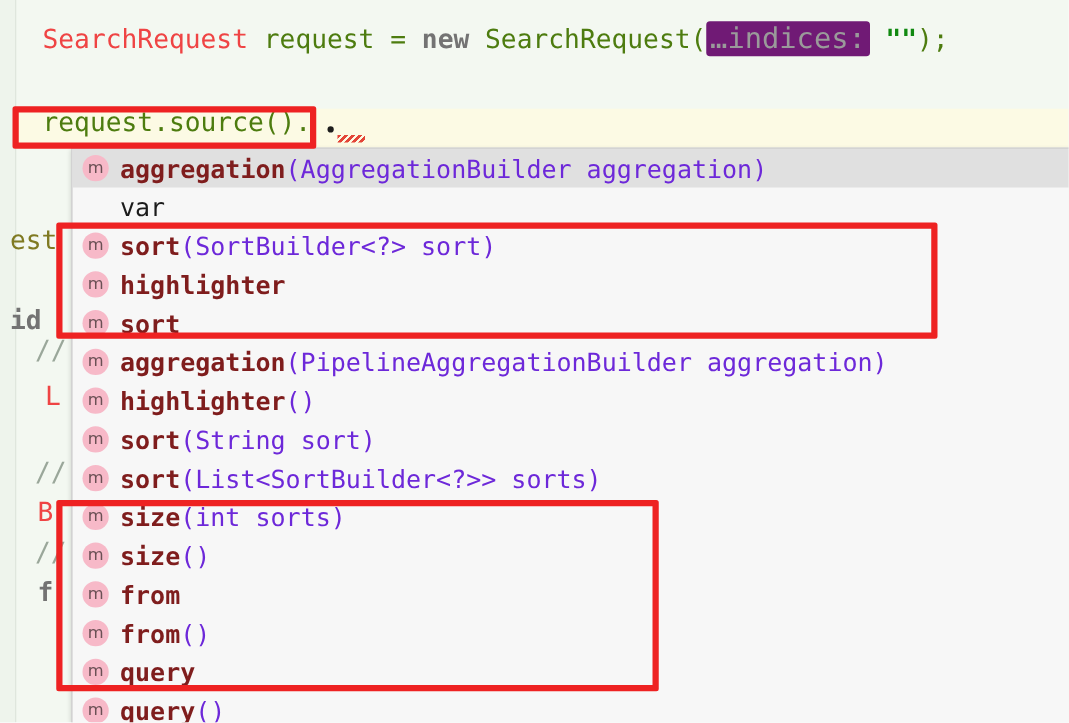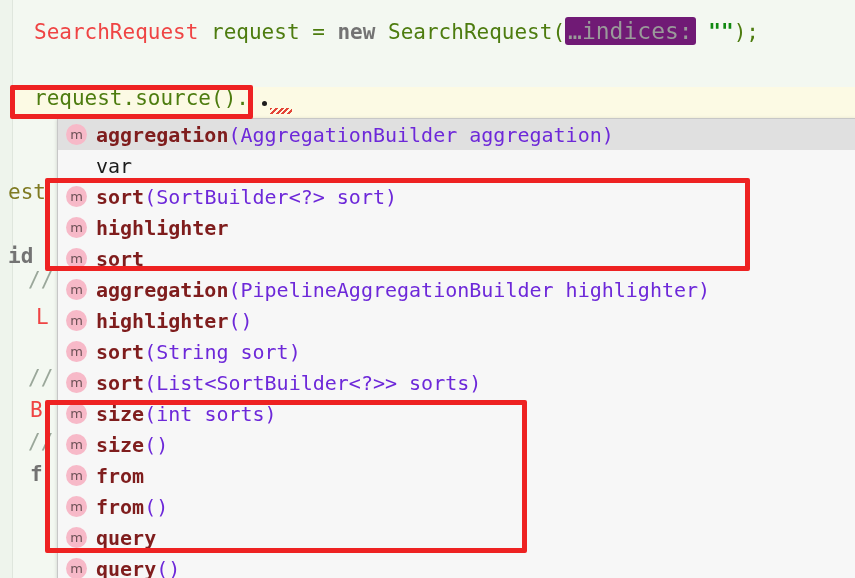--- a/index.html
+++ b/index.html
@@ -180,21 +180,21 @@
         <span class="m-icon">m</span>
         <span class="row-name">highlighter</span>
       </div>
       <div class="popup-row">
         <span class="m-icon">m</span>
         <span class="row-name">sort</span>
       </div>
       <div class="popup-row">
         <span class="m-icon">m</span>
         <span class="row-name">aggregation</span>
-        <span class="row-sig">(PipelineAggregationBuilder highlighter)</span>
+        <span class="row-sig">(PipelineAggregationBuilder aggregation)</span>
       </div>
       <div class="popup-row">
         <span class="m-icon">m</span>
         <span class="row-name">highlighter</span>
         <span class="row-sig">()</span>
       </div>
       <div class="popup-row">
         <span class="m-icon">m</span>
         <span class="row-name">sort</span>
         <span class="row-sig">(String sort)</span>

